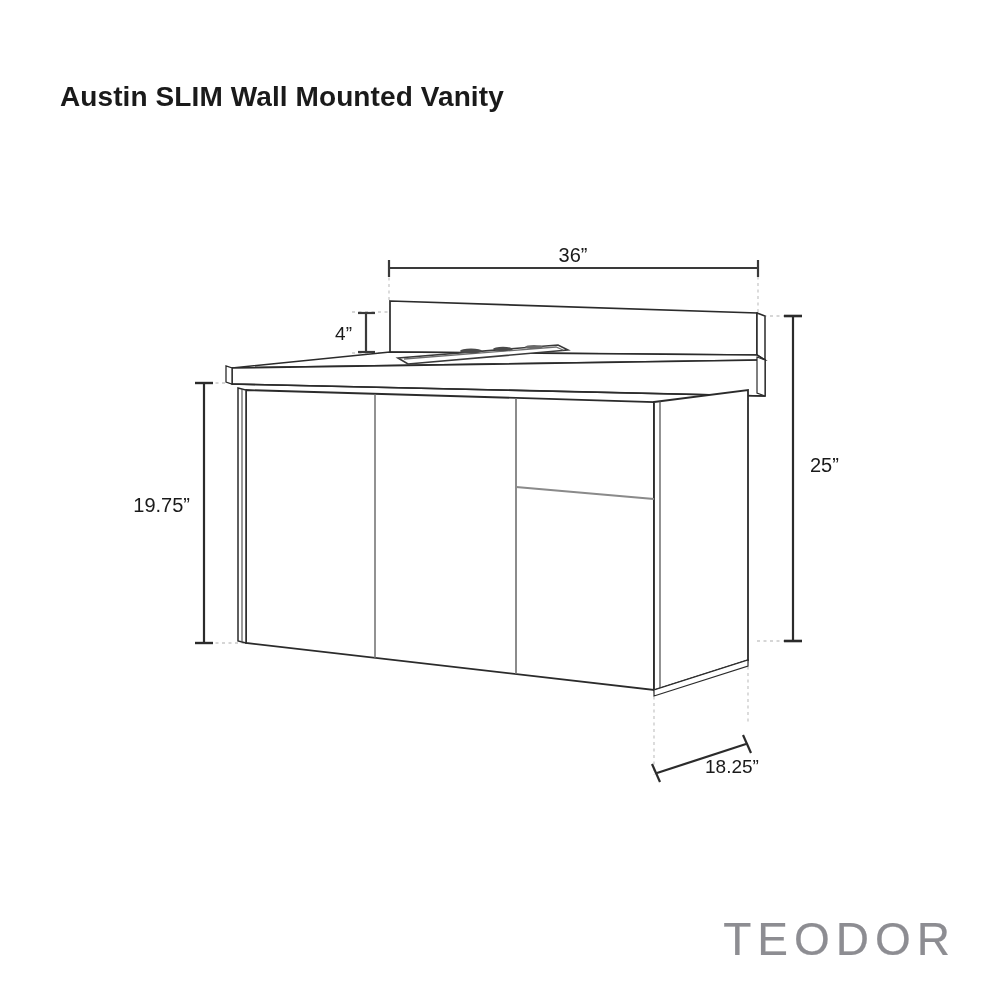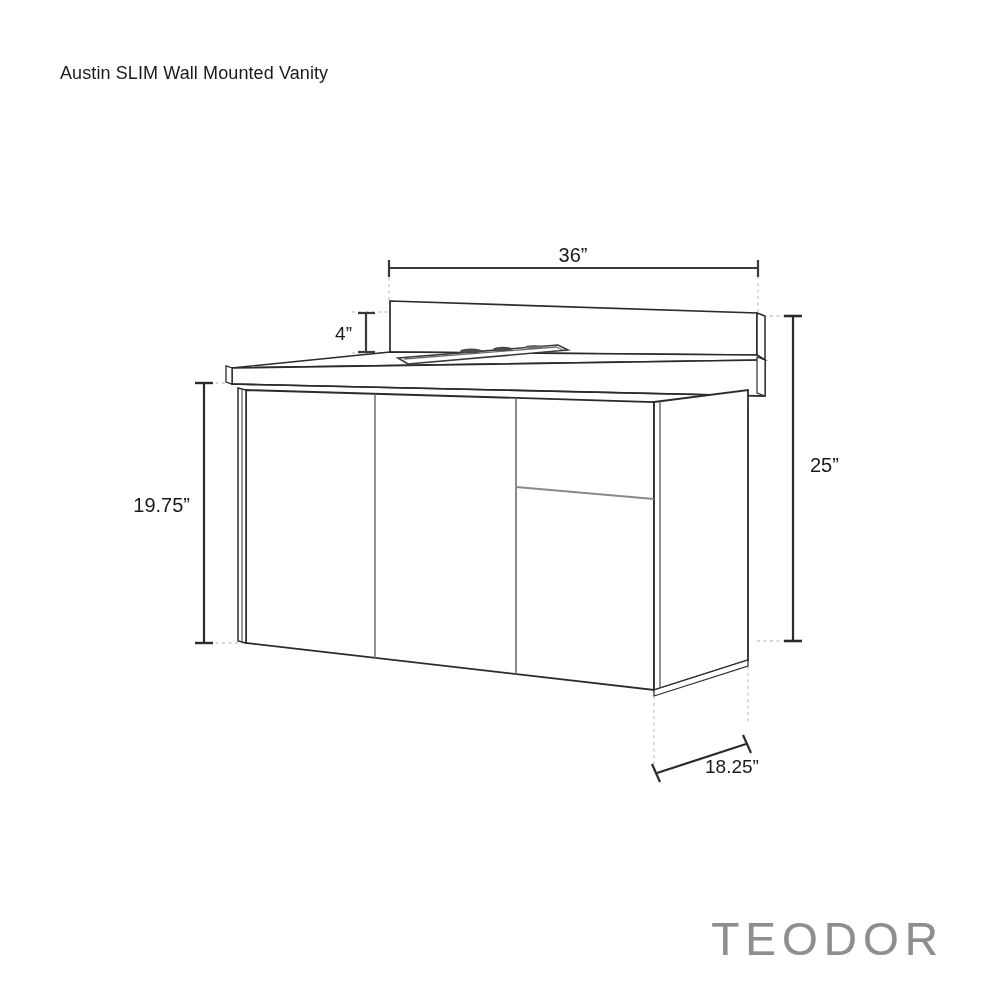--- a/index.html
+++ b/index.html
@@ -22,45 +22,46 @@
     height: 1000px;
     background: #ffffff;
   }
   .title-block {
     position: absolute;
     left: 60px;
     top: 53px;
     width: 620px;
   }
   .title-line {
-    font-size: 18px;
+    font-size: 28px;
     line-height: 40px;
     color: #1a1a1a;
-    font-weight: 400;
+    font-weight: 700;
     letter-spacing: 0.1px;
     white-space: nowrap;
+    margin-top: 24px;
   }
   #drawing {
     position: absolute;
     left: 0;
     top: 0;
   }
   .dim-text {
     font-family: "Liberation Sans", sans-serif;
     font-size: 20px;
     fill: #1a1a1a;
   }
   .dim-text-sm {
     font-family: "Liberation Sans", sans-serif;
     font-size: 19px;
     fill: #1a1a1a;
   }
   .brand {
     position: absolute;
-    right: 56px;
+    right: 44px;
     bottom: 38px;
     font-family: "Liberation Sans", sans-serif;
     font-size: 46px;
     letter-spacing: 6px;
     color: #8d8d92;
     font-weight: 300;
     line-height: 1;
     text-align: center;
     -webkit-text-stroke: 0.2px #8d8d92;
   }

